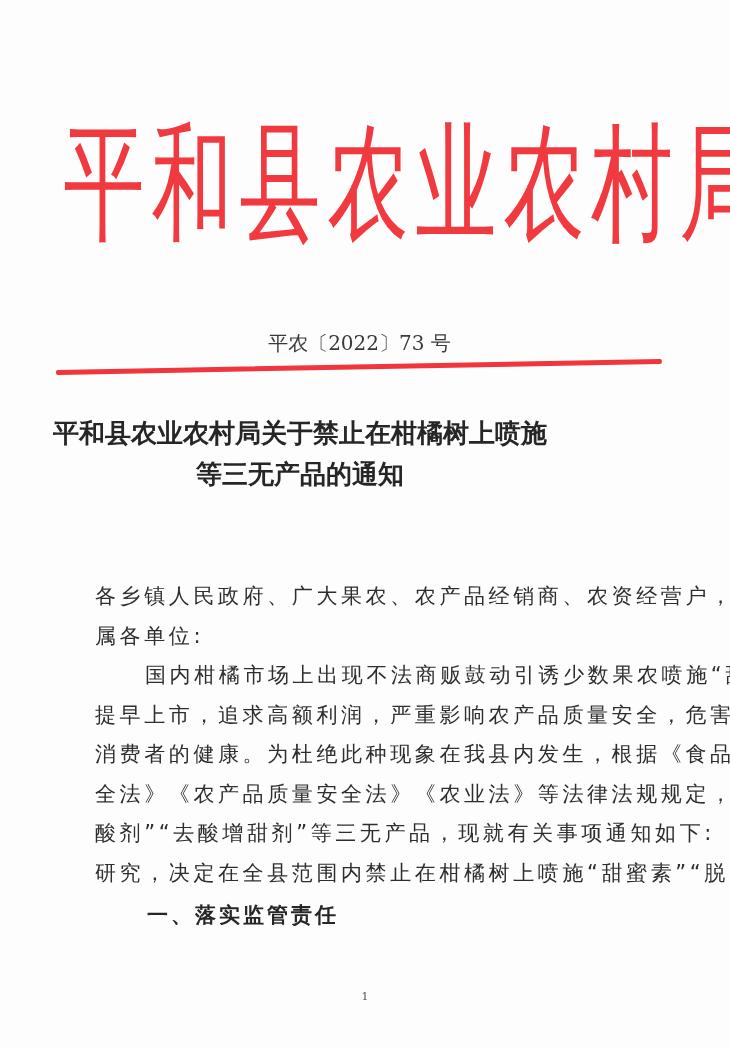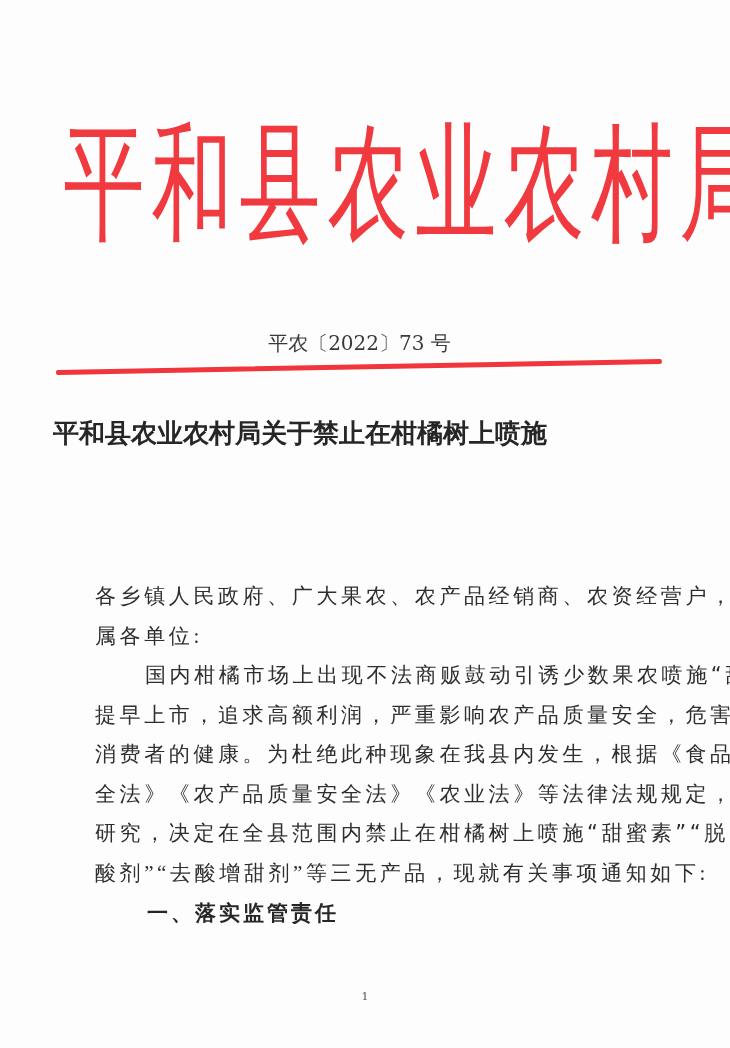--- a/index.html
+++ b/index.html
@@ -91,30 +91,29 @@
     }
     .body-text .line {
       white-space: nowrap;
       display: block;
       text-align: justify;
       text-align-last: justify;
       height: 39.5px;
     }
     .body-text .line.last {
       text-align-last: left;
-      font-family: Liberation Serif, serif;
     }
     .body-text .indent {
       padding-left: 50px;
     }
     .section-heading {
       position: absolute;
       left: 147px;
       top: 898px;
-      font-family: Liberation Mono, monospace;
+      font-family: Liberation Sans, sans-serif;
       font-weight: bold;
       font-size: 21px;
       line-height: 34px;
       letter-spacing: 3px;
       color: #262626;
     }
     .page-number {
       position: absolute;
       left: 0;
       width: 730px;
@@ -140,30 +139,31 @@
     <span>村</span>
     <span>局</span>
   </div>
 
   <div class="docno">平农〔2022〕73 号</div>
 
   <div class="redline"></div>
 
   <div class="title">
     <div>平和县农业农村局关于禁止在柑橘树上喷施</div>
+    <div>等三无产品的通知</div>
   </div>
 
   <div class="body-text">
     <span class="line">各乡镇人民政府、广大果农、农产品经销商、农资经营户，局</span>
     <span class="line last">属各单位:</span>
     <span class="line indent">国内柑橘市场上出现不法商贩鼓动引诱少数果农喷施“甜</span>
     <span class="line">提早上市，追求高额利润，严重影响农产品质量安全，危害了</span>
     <span class="line">消费者的健康。为杜绝此种现象在我县内发生，根据《食品安</span>
     <span class="line">全法》《农产品质量安全法》《农业法》等法律法规规定，经</span>
+    <span class="line last">酸剂”“去酸增甜剂”等三无产品，现就有关事项通知如下:</span>
     <span class="line">研究，决定在全县范围内禁止在柑橘树上喷施“甜蜜素”“脱</span>
-    <span class="line last">酸剂”“去酸增甜剂”等三无产品，现就有关事项通知如下:</span>
   </div>
 
   <div class="section-heading">一、落实监管责任</div>
 
   <div class="page-number">1</div>
 
 </div>
 
 </body></html>

